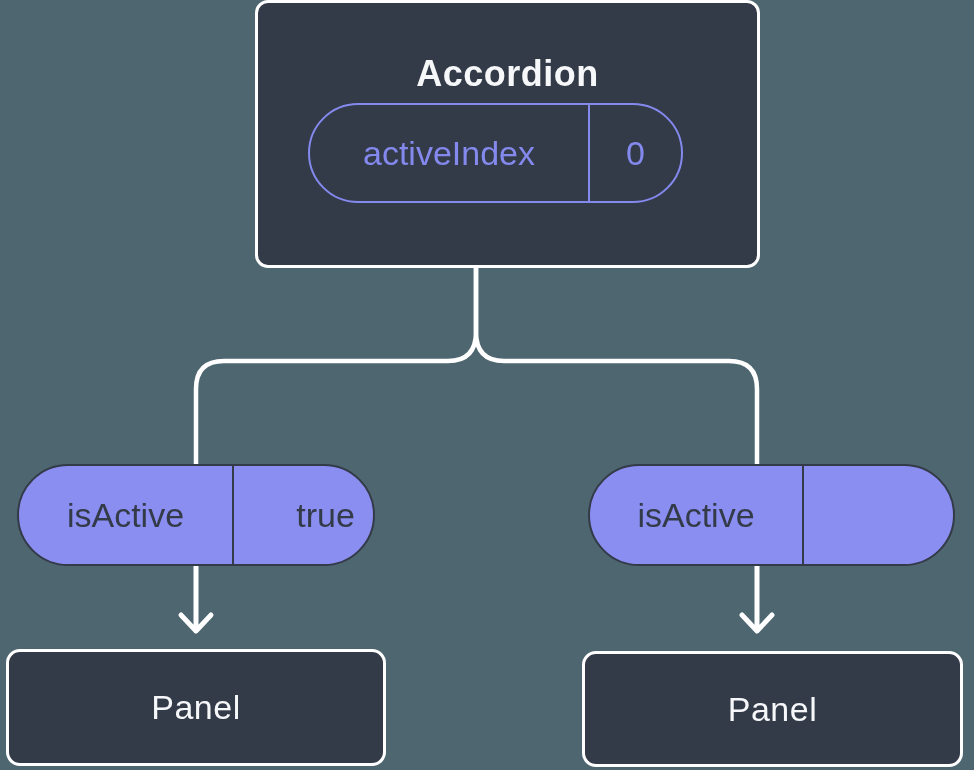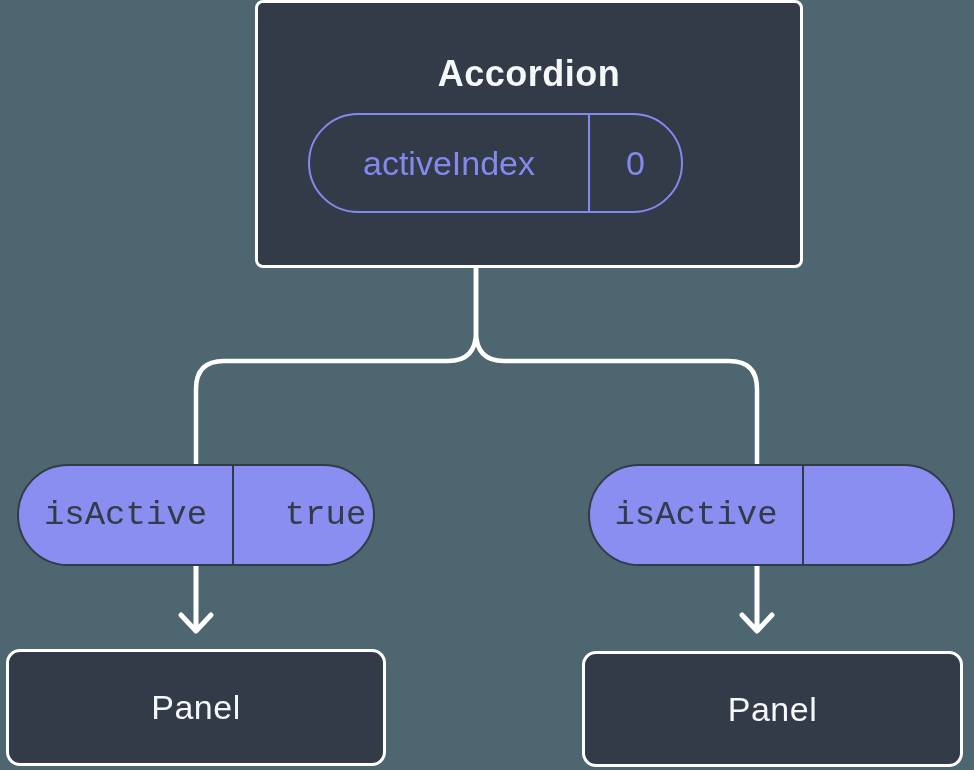--- a/index.html
+++ b/index.html
@@ -25,39 +25,39 @@
   .node {
     position: absolute;
     box-sizing: border-box;
     background: #333a48;
     border: 3px solid #ffffff;
     z-index: 2;
   }
   .accordion-node {
     left: 255px;
     top: 0px;
-    width: 548px;
+    width: 505px;
     height: 268px;
-    border-radius: 8px;
+    border-radius: 13px;
   }
   .accordion-title {
     position: absolute;
     left: 0;
     top: 50px;
     width: 100%;
     text-align: center;
     color: #f6f7f9;
     font-size: 36px;
     font-weight: 600;
     letter-spacing: 0.5px;
   }
   .prop-pill {
     position: absolute;
     left: 50px;
-    top: 110px;
+    top: 100px;
     width: 375px;
     height: 100px;
     box-sizing: border-box;
     border: 2px solid #8489ee;
     border-radius: 52px;
     display: flex;
     align-items: stretch;
     color: #8489ee;
     font-size: 34px;
   }
@@ -76,21 +76,20 @@
     position: absolute;
     box-sizing: border-box;
     background: #8a8ef0;
     border: 2px solid #333a48;
     border-radius: 52px;
     display: flex;
     align-items: stretch;
     color: #333a48;
     font-size: 34px;
     z-index: 2;
-    font-family: Liberation Mono, monospace;
   }
   .state-pill .cell {
     display: flex;
     align-items: center;
     justify-content: center;
   }
   .state-pill .divider {
     width: 2px;
     background: #333a48;
   }

